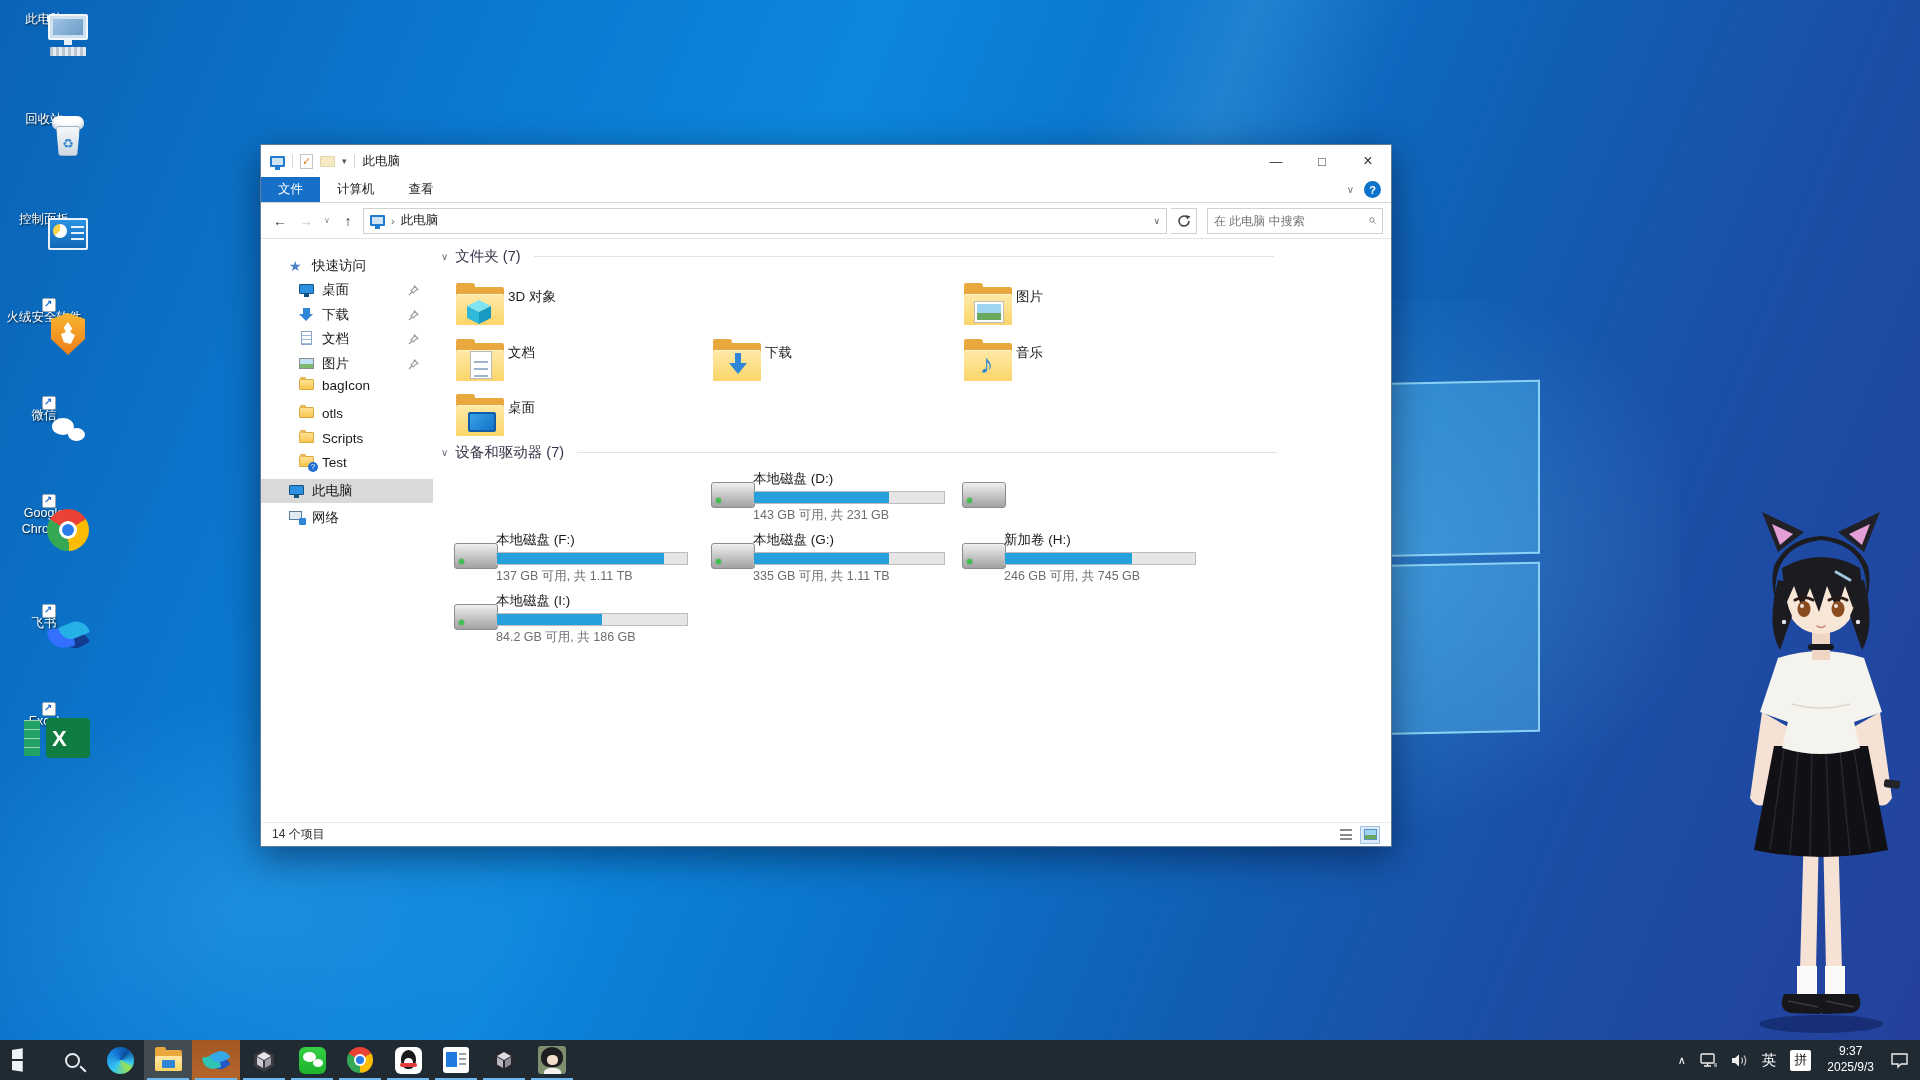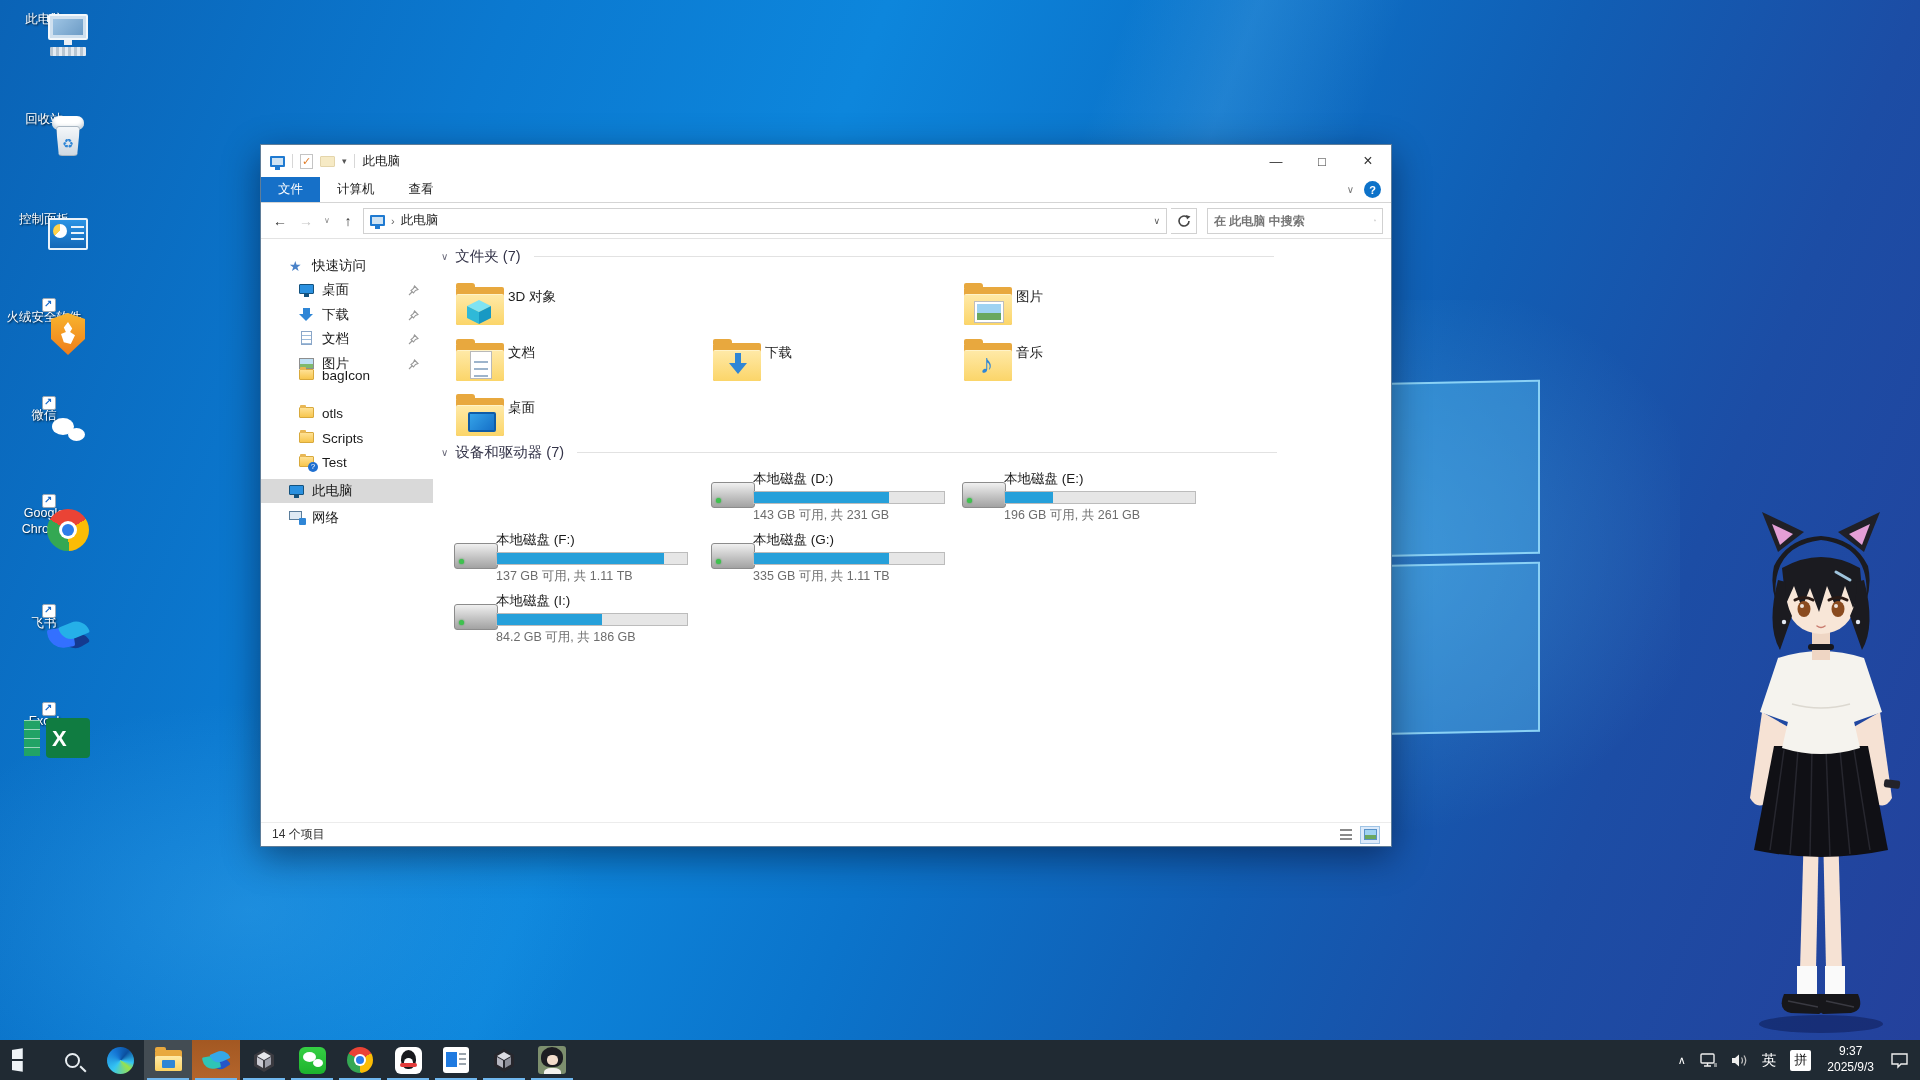--- a/index.html
+++ b/index.html
@@ -94,21 +94,21 @@
   .help { width:17px; height:17px; border-radius:50%; background:#0d72c9; color:#fff; font-size:11px; font-weight:bold; display:flex; align-items:center; justify-content:center; }
   .nav { position:absolute; left:0; top:58px; right:0; height:36px; background:#fff; border-bottom:1px solid #e3e3e3; display:flex; align-items:center; padding:0 8px; gap:4px; }
   .nbtn { width:22px; text-align:center; font-size:14px; color:#333; cursor:pointer; }
   .nbtn.dis { color:#c6c6c6; }
   .nbtn.small { width:12px; font-size:8px; color:#888; }
   .addr { flex:1; height:26px; border:1px solid #d1d1d1; display:flex; align-items:center; padding:0 6px; gap:6px; font-size:12.5px; color:#1a1a1a; }
   .crumbsep { color:#666; font-size:11px; }
   .addr .dd { margin-left:auto; color:#555; font-size:9px; }
   .refresh { width:26px; height:26px; border:1px solid #d1d1d1; border-left:none; display:flex; align-items:center; justify-content:center; cursor:pointer; }
   .search { width:176px; height:26px; border:1px solid #d1d1d1; margin-left:6px; display:flex; align-items:center; padding:0 6px; }
-  .search input { border:none; outline:none; flex:1; font-size:12px; color:#a21caf; font-family:inherit;font-weight:bold; }
+  .search input { border:none; outline:none; flex:1; font-size:12px; color:#a21caf; font-family:inherit; }
   .search input::placeholder { color:#767676; }
 
   .wmain { position:absolute; left:0; top:94px; right:0; bottom:24px; background:#fff; }
   .snav { position:absolute; left:0; top:0; width:172px; bottom:0; overflow:hidden; }
   .sitem { position:absolute; left:0; width:172px; height:24px; display:flex; align-items:center; font-size:13.5px; color:#1a1a1a; cursor:pointer; }
   .sitem .ic { width:16px; height:16px; margin-right:7px; position:relative; flex:none; }
   .sitem.lvl0 { padding-left:28px; }
   .sitem.lvl1 { padding-left:38px; }
   .sitem.sel { background:#d9d9d9; }
   .pin { margin-left:auto; margin-right:14px; width:11px; height:11px; }
@@ -401,21 +401,21 @@
         </div>
         <div class="sitem lvl1" style="top:113px">
           <span class="ic">
               <span class="pic"></span>
             </span>
           <span>图片</span>
           <svg class="pin" viewBox="0 0 11 11">
               <path d="M6.5 1 L10 4.5 L7.5 5.5 L5.5 8 L3 5.5 L5.5 3.5 Z M4 7 L1 10" stroke="#9a9a9a" fill="none" stroke-width="1.1"></path>
             </svg>
         </div>
-        <div class="sitem lvl1" style="top:124px">
+        <div class="sitem lvl1" style="top:134px">
           <span class="ic">
               <span class="sfold"></span>
             </span>
           <span>bagIcon</span>
         </div>
         <div class="sitem lvl1" style="top:162px">
           <span class="ic">
               <span class="sfold"></span>
             </span>
           <span>otls</span>
@@ -523,46 +523,49 @@
           <span class="dinfo">
             <div class="dname">本地磁盘 (D:)</div>
             <div class="dbar">
                 <i style="width: 71%;"></i>
               </div>
             <div class="dfree">143 GB 可用, 共 231 GB</div>
           </span>
         </div>
         <div class="dtile" style="left:529px; top:231px">
           <span class="hdd"></span>
-          <span class="dinfo">
-            <div class="dname">本地磁盘 (E:)</div>
-            <div class="dbar">
-                <i style="width: 25%;"></i>
-              </div>
-            <div class="dfree">196 GB 可用, 共 261 GB</div>
-          </span>
         </div>
         <div class="dtile" style="left:21px; top:292px">
           <span class="hdd"></span>
           <span class="dinfo">
             <div class="dname">本地磁盘 (F:)</div>
             <div class="dbar">
                 <i style="width: 88%;"></i>
               </div>
             <div class="dfree">137 GB 可用, 共 1.11 TB</div>
           </span>
         </div>
         <div class="dtile" style="left:278px; top:292px">
           <span class="hdd"></span>
           <span class="dinfo">
             <div class="dname">本地磁盘 (G:)</div>
             <div class="dbar">
                 <i style="width: 71%;"></i>
               </div>
             <div class="dfree">335 GB 可用, 共 1.11 TB</div>
+          </span>
+        </div>
+        <div class="dtile" style="left:529px; top:292px">
+          <span class="hdd"></span>
+          <span class="dinfo">
+            <div class="dname">新加卷 (H:)</div>
+            <div class="dbar">
+                <i style="width: 67%;"></i>
+              </div>
+            <div class="dfree">246 GB 可用, 共 745 GB</div>
           </span>
         </div>
         <div class="dtile" style="left:21px; top:353px">
           <span class="hdd"></span>
           <span class="dinfo">
             <div class="dname">本地磁盘 (I:)</div>
             <div class="dbar">
                 <i style="width: 55%;"></i>
               </div>
             <div class="dfree">84.2 GB 可用, 共 186 GB</div>

